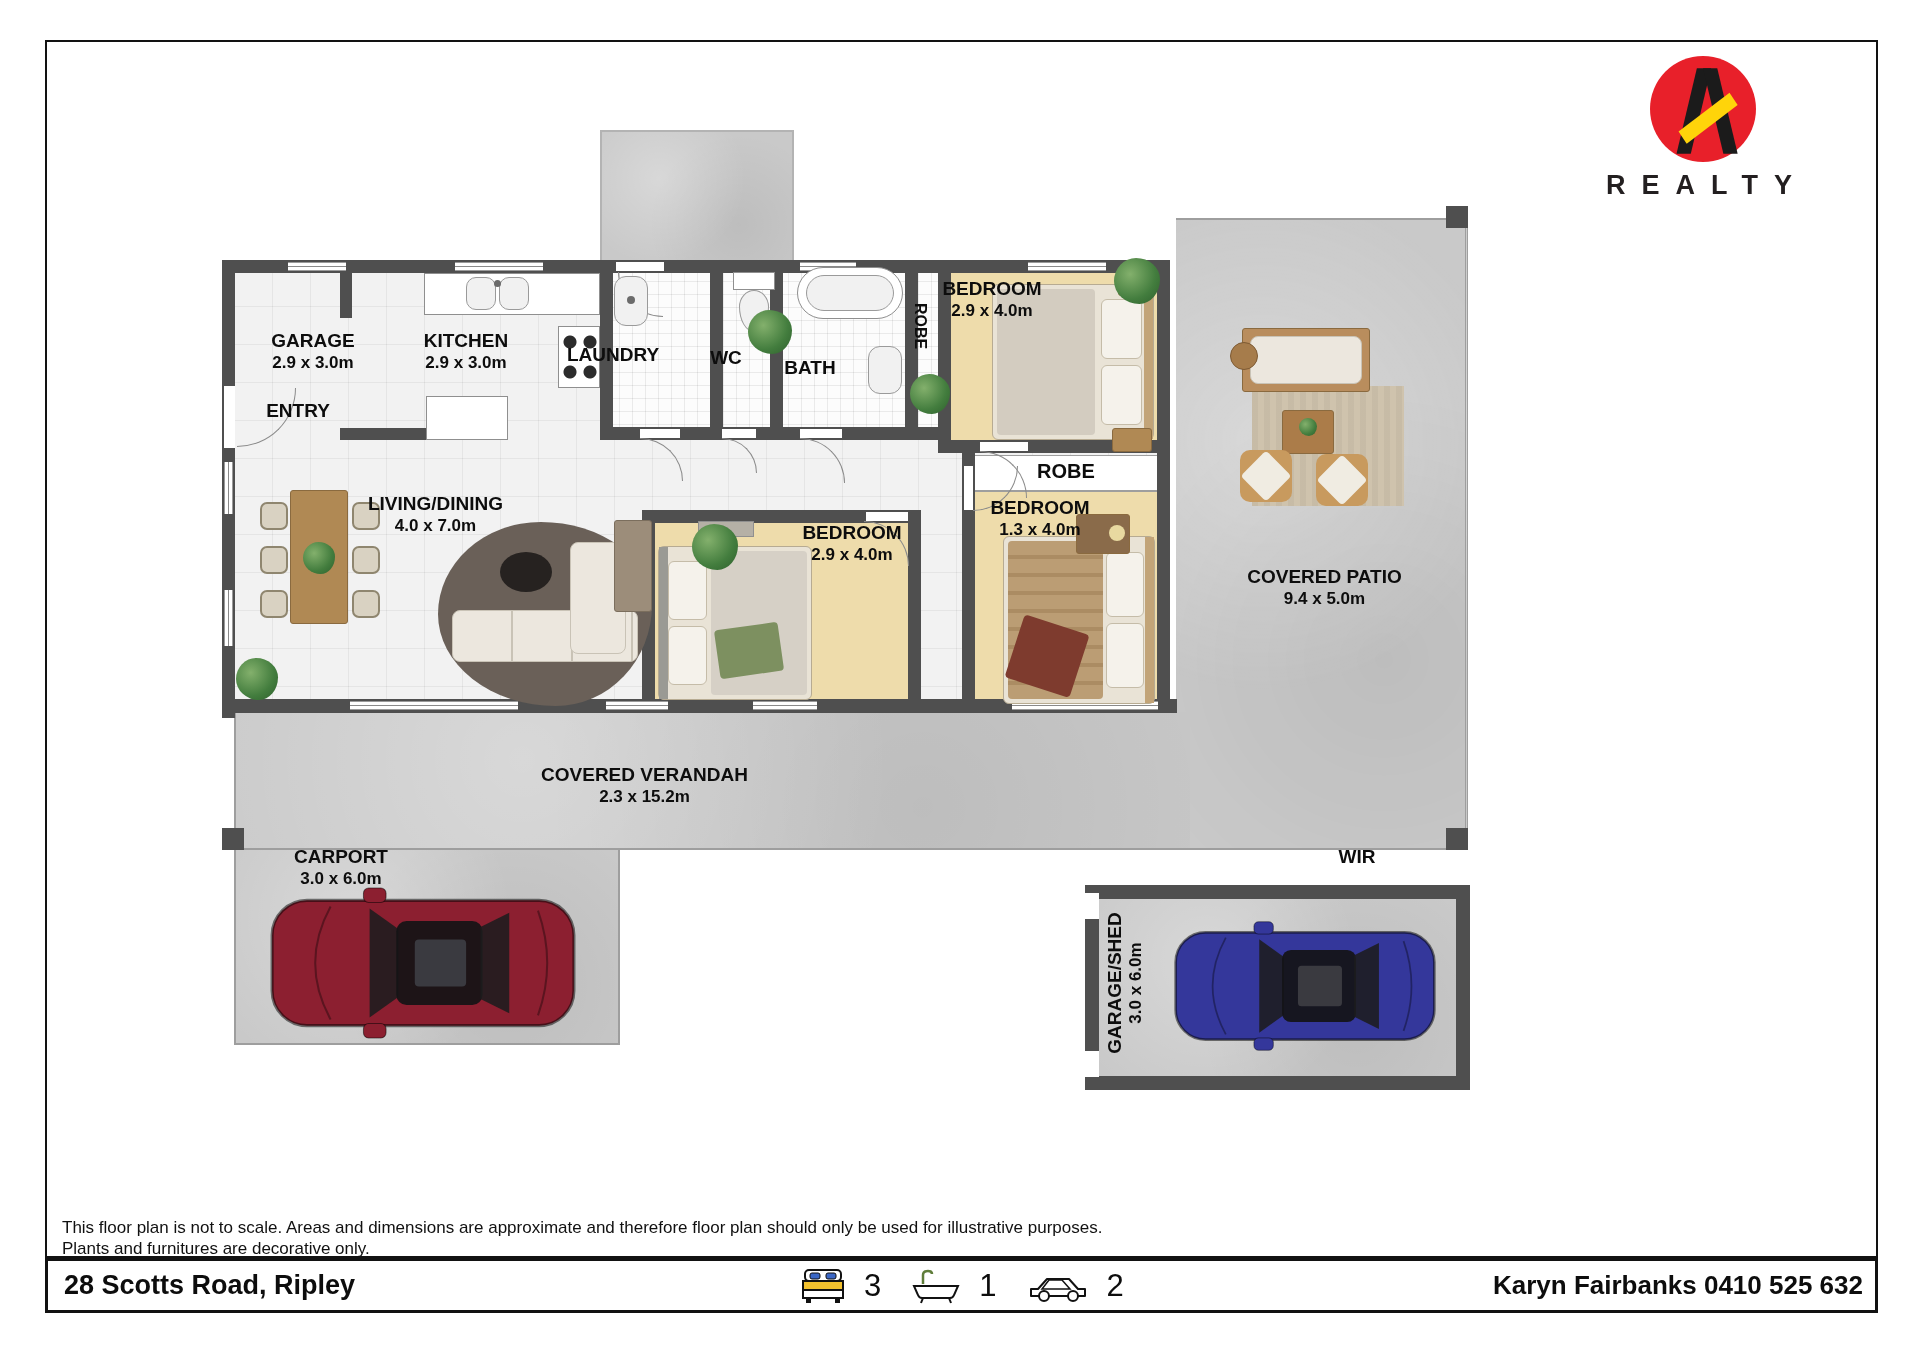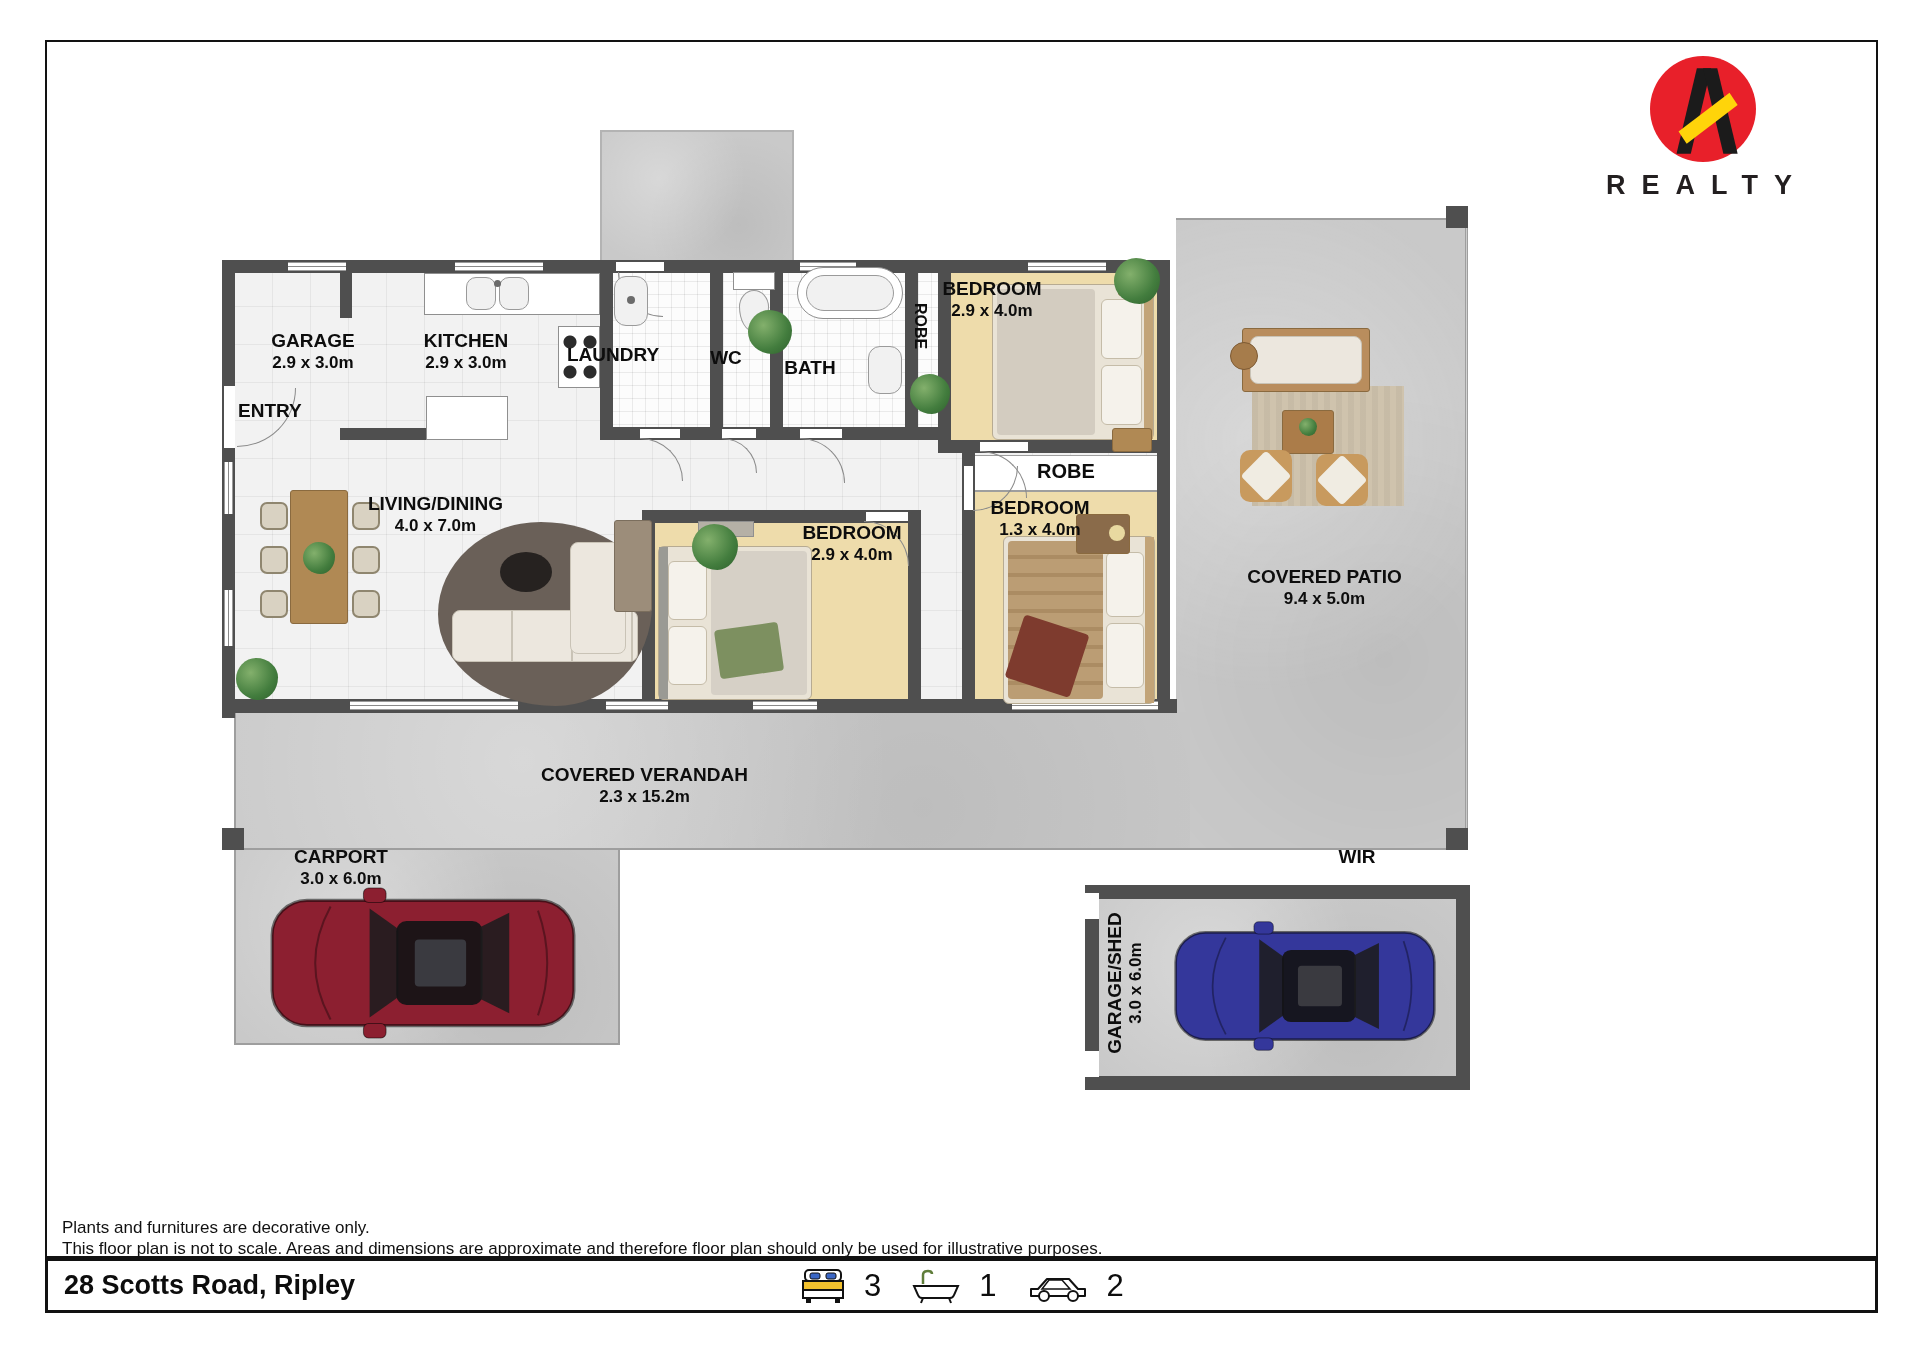--- a/index.html
+++ b/index.html
@@ -288,21 +288,21 @@
     <div class="rlabel" style="left:975px;top:460px;width:182px;font-size:20px;">
       <span>ROBE</span></div>
     <div class="rlabel" style="left:978px;top:497px;width:124px;">
       <span class="nm">BEDROOM</span>
         <span class="dm">1.3 x 4.0m</span>
       </div>
     <div class="rlabel" style="left:788px;top:522px;width:128px;">
       <span class="nm">BEDROOM</span>
         <span class="dm">2.9 x 4.0m</span>
       </div>
-    <div class="rlabel" style="left:238px;top:400px;width:84px;text-align:left;">
+    <div class="rlabel" style="left:256px;top:400px;width:84px;text-align:center;">
       <span class="nm">ENTRY</span>
       </div>
     <div class="rlabel" style="left:358px;top:493px;width:155px;">
       <span class="nm">LIVING/DINING</span>
         <span class="dm">4.0 x 7.0m</span>
       </div>
     <div class="rlabel" style="left:1242px;top:566px;width:165px;">
       <span class="nm">COVERED PATIO</span>
         <span class="dm">9.4 x 5.0m</span>
       </div>
@@ -317,22 +317,22 @@
     <div class="rlabel" style="left:1317px;top:846px;width:80px;">
       <span class="nm">WIR</span>
       </div>
     <div class="garage-label">
       <span class="nm">GARAGE/SHED</span>
         <span class="dm">3.0 x 6.0m</span>
       </div>
   </div>
 
   <div class="disclaimer">
+    <div>This floor plan is not to scale. Areas and dimensions are approximate and therefore floor plan should only be used for illustrative purposes.</div>
     <div>Plants and furnitures are decorative only.</div>
-    <div>This floor plan is not to scale. Areas and dimensions are approximate and therefore floor plan should only be used for illustrative purposes.</div>
   </div>
 
   <div class="footer-bar">
     <div class="address">28 Scotts Road, Ripley</div>
     <div class="stats">
       <div class="stat">
         <svg width="46" height="36" viewBox="0 0 46 36">
           <rect x="5" y="2" width="36" height="11" rx="4" fill="#fff" stroke="#111" stroke-width="2"></rect>
           <rect x="10" y="5" width="10" height="6" rx="2" fill="#3a66c4" stroke="#111" stroke-width="1"></rect>
           <rect x="26" y="5" width="10" height="6" rx="2" fill="#3a66c4" stroke="#111" stroke-width="1"></rect>
@@ -355,15 +355,16 @@
       <div class="stat">
         <svg width="62" height="34" viewBox="0 0 62 34">
           <path d="M4 20 h7 l9-10 h22 l9 10 h7 v7 h-54 Z" fill="#fff" stroke="#111" stroke-width="2" stroke-linejoin="round"></path>
           <path d="M22 11 l-7 9 h28 l-8-9 Z" fill="#fff" stroke="#111" stroke-width="1.5"></path>
           <circle cx="17" cy="27" r="5" fill="#fff" stroke="#111" stroke-width="2"></circle>
           <circle cx="46" cy="27" r="5" fill="#fff" stroke="#111" stroke-width="2"></circle>
         </svg>
         <span class="num">2</span>
       </div>
     </div>
+    <div class="agent">Karyn Fairbanks 0410 525 632</div>
   </div>
 
 </div>
 
 </body></html>

